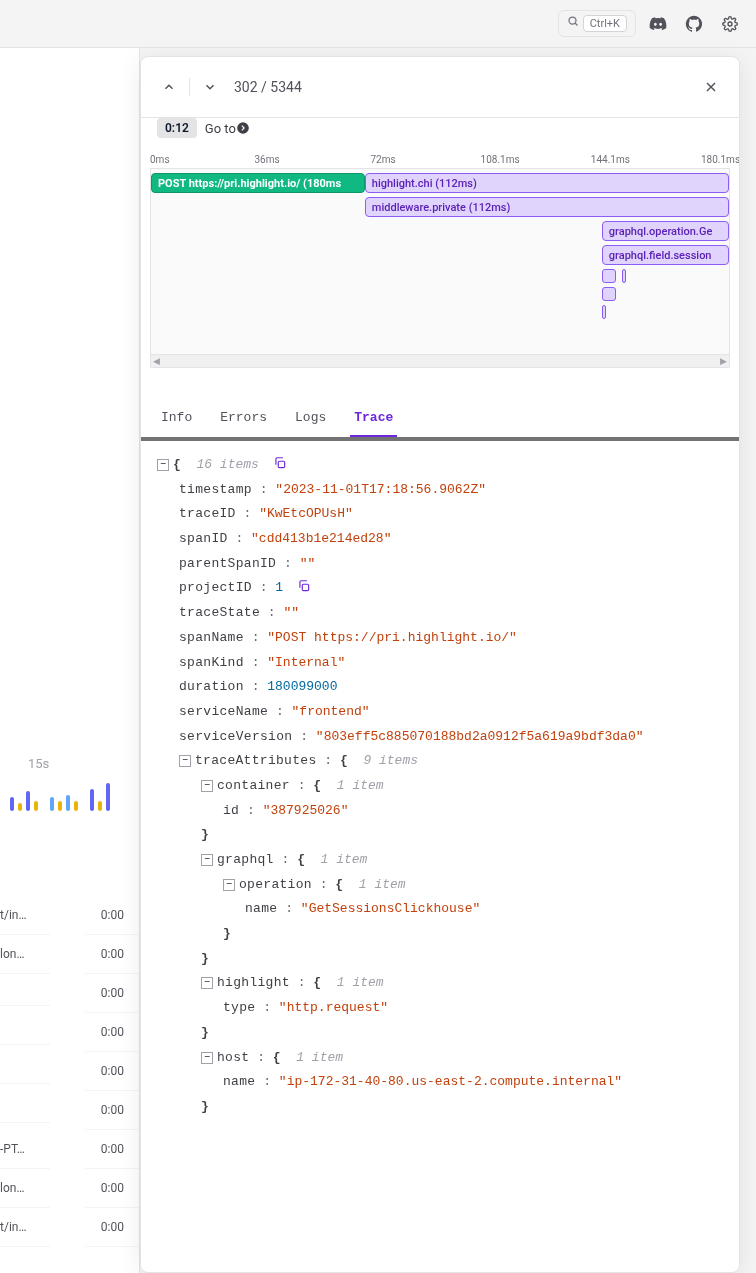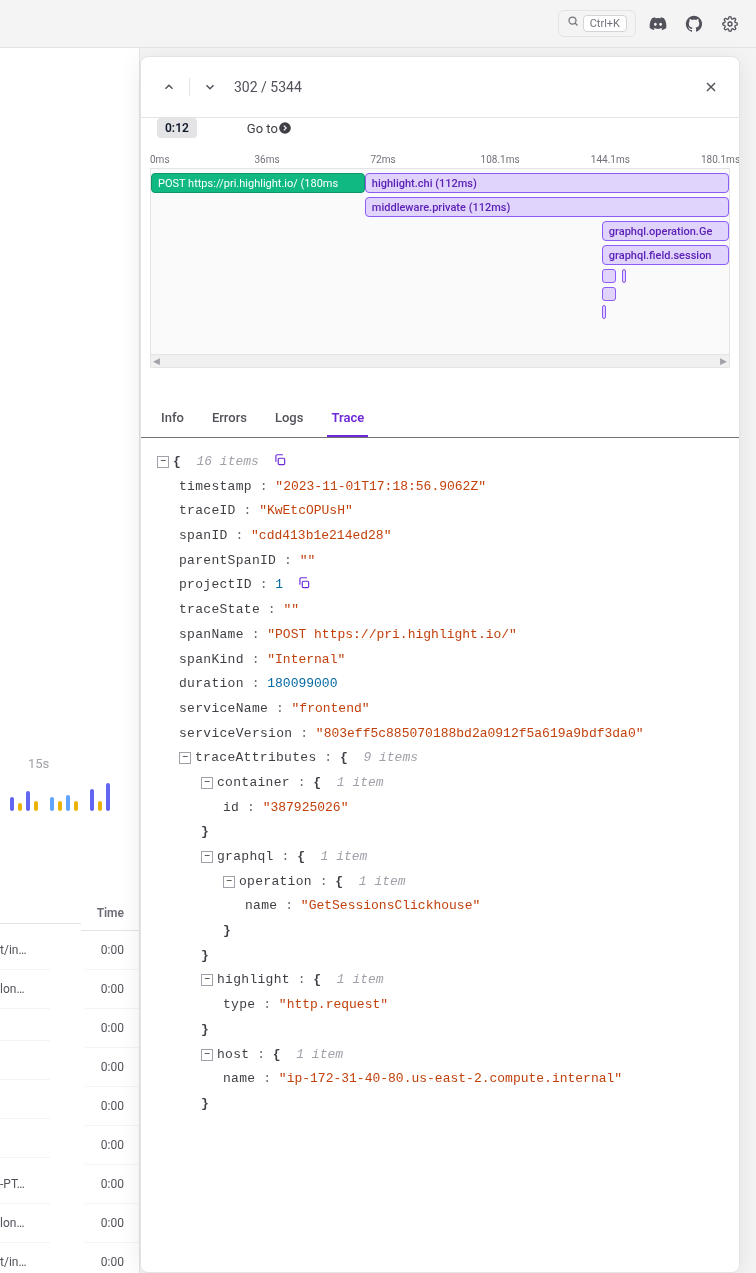--- a/index.html
+++ b/index.html
@@ -27,36 +27,36 @@
 .panel { position: absolute; left: 140px; top: 56px; width: 600px; height: 1217px; background: #fff; border: 1px solid #e4e4e7; border-radius: 8px; box-shadow: 0 4px 24px rgba(0,0,0,0.08); display: flex; flex-direction: column; overflow: hidden; }
 .panel-hdr { display: flex; align-items: center; padding: 18px 16px; border-bottom: 1px solid #e4e4e7; }
 .nav-btn { width: 24px; height: 24px; display: flex; align-items: center; justify-content: center; cursor: pointer; color: #52525b; border-radius: 4px; }
 .nav-sep { width: 1px; height: 18px; background: #e4e4e7; margin: 0 8px; }
 .counter { font-size: 14px; color: #52525b; margin-left: 12px; }
 .close-btn { margin-left: auto; width: 24px; height: 24px; display: flex; align-items: center; justify-content: center; cursor: pointer; color: #52525b; border-radius: 4px; }
 
 .panel-title { font-size: 22px; font-weight: 700; padding: 16px 16px 8px 16px; }
 .panel-sub { display: flex; align-items: center; gap: 8px; padding: 0 16px 12px 16px; }
 .badge { background: #e4e4e7; border-radius: 4px; padding: 3px 8px; font-size: 12px; font-weight: 600; color: #0f172a; }
-.goto { font-size: 13px; color: #3f3f46; display: flex; align-items: center; cursor: pointer; margin-left: 42px; }
+.goto { font-size: 13px; color: #3f3f46; display: flex; align-items: center; cursor: pointer; }
 
 
 .waterfall { margin: 0 9px; border-radius: 4px; }
 .wf-axis { display: flex; font-size: 10px; color: #71717a; padding: 4px 0 2px 0; position: relative; height: 18px;}
 .wf-tick { position: absolute; }
 .wf-body { position: relative; height: 186px; background: #fafafa; border: 1px solid #e4e4e7; border-bottom: none;}
 .wf-bar { position: absolute; height: 20px; border-radius: 4px; font-size: 11px; display: flex; align-items: center; padding: 0 6px; white-space: nowrap; overflow: hidden; }
-.wf-bar.green { background: #10b981; color: #fff; font-weight: 400; border: 1px solid #0d9668;}
+.wf-bar.green { background: #10b981; color: #fff; font-weight: 700; border: 1px solid #0d9668;}
 .wf-bar.purple-light { background: #e0d3fc; color: #5b21b6; border: 1px solid #8b5cf6; font-weight: 500;}
 .wf-tiny { position: absolute; border: 1.5px solid #8b5cf6; border-radius: 3px; background: #e0d3fc;}
 .wf-scroll { height: 14px; background: #f0f0f1; border: 1px solid #e4e4e7; display: flex; justify-content: space-between; align-items: center; padding: 0 2px;}
 .wf-scr-arr { font-size: 9px; color: #a1a1aa; cursor: pointer;}
 
 
-.tabs { display: flex; gap: 20px; padding: 0 16px; border-bottom: 1px solid #737373; margin-top: 32px; }
+.tabs { display: flex; gap: 20px; padding: 0 16px; border-bottom: 4px solid #737373; margin-top: 32px; font-family: Liberation Mono, monospace; }
 .tab { font-size: 13px; font-weight: 500; padding: 10px 4px; cursor: pointer; color: #52525b; border-bottom: 2px solid transparent; }
 .tab.active { color: #6d28d9; border-bottom-color: #6d28d9; font-weight: 600; }
 
 
 .json-wrap { flex: 1; overflow: auto; padding: 12px 8px 12px 16px; font-family: Liberation Mono, monospace; font-size: 13px; line-height: 1.9; position: relative;}
 .json-wrap::-webkit-scrollbar { width: 10px; }
 .json-wrap::-webkit-scrollbar-thumb { background: #d4d4d8; border-radius: 5px;}
 .jn { white-space: pre; }
 .jk { color: #3f3f46; letter-spacing: 0.3px;}
 .jc { color: #6b6b76; }
@@ -113,24 +113,20 @@
       <div class="bg-bar" style="height:10px;background:#eab308"></div>
       <div class="bg-bar" style="height:16px;background:#60a5fa"></div>
       <div class="bg-bar" style="height:10px;background:#eab308"></div>
       <div class="bg-bar" style="height:4px;background:transparent"></div>
       <div class="bg-bar" style="height:22px;background:#6366f1"></div>
       <div class="bg-bar" style="height:10px;background:#eab308"></div>
       <div class="bg-bar" style="height:28px;background:#6366f1"></div>
     </div>
   </div>
   <div class="bg-table">
-    <div class="bg-row">
-      <div class="bg-th" style="flex:1"></div>
-      <div class="bg-th">Time</div>
-    </div>
     <div id="bg-rows">
         <div class="bg-row">
           <div class="bg-td-l">t/in…</div>
           <div class="bg-td">0:00</div>
         </div>
         <div class="bg-row">
           <div class="bg-td-l">lon…</div>
           <div class="bg-td">0:00</div>
         </div>
         <div class="bg-row">

